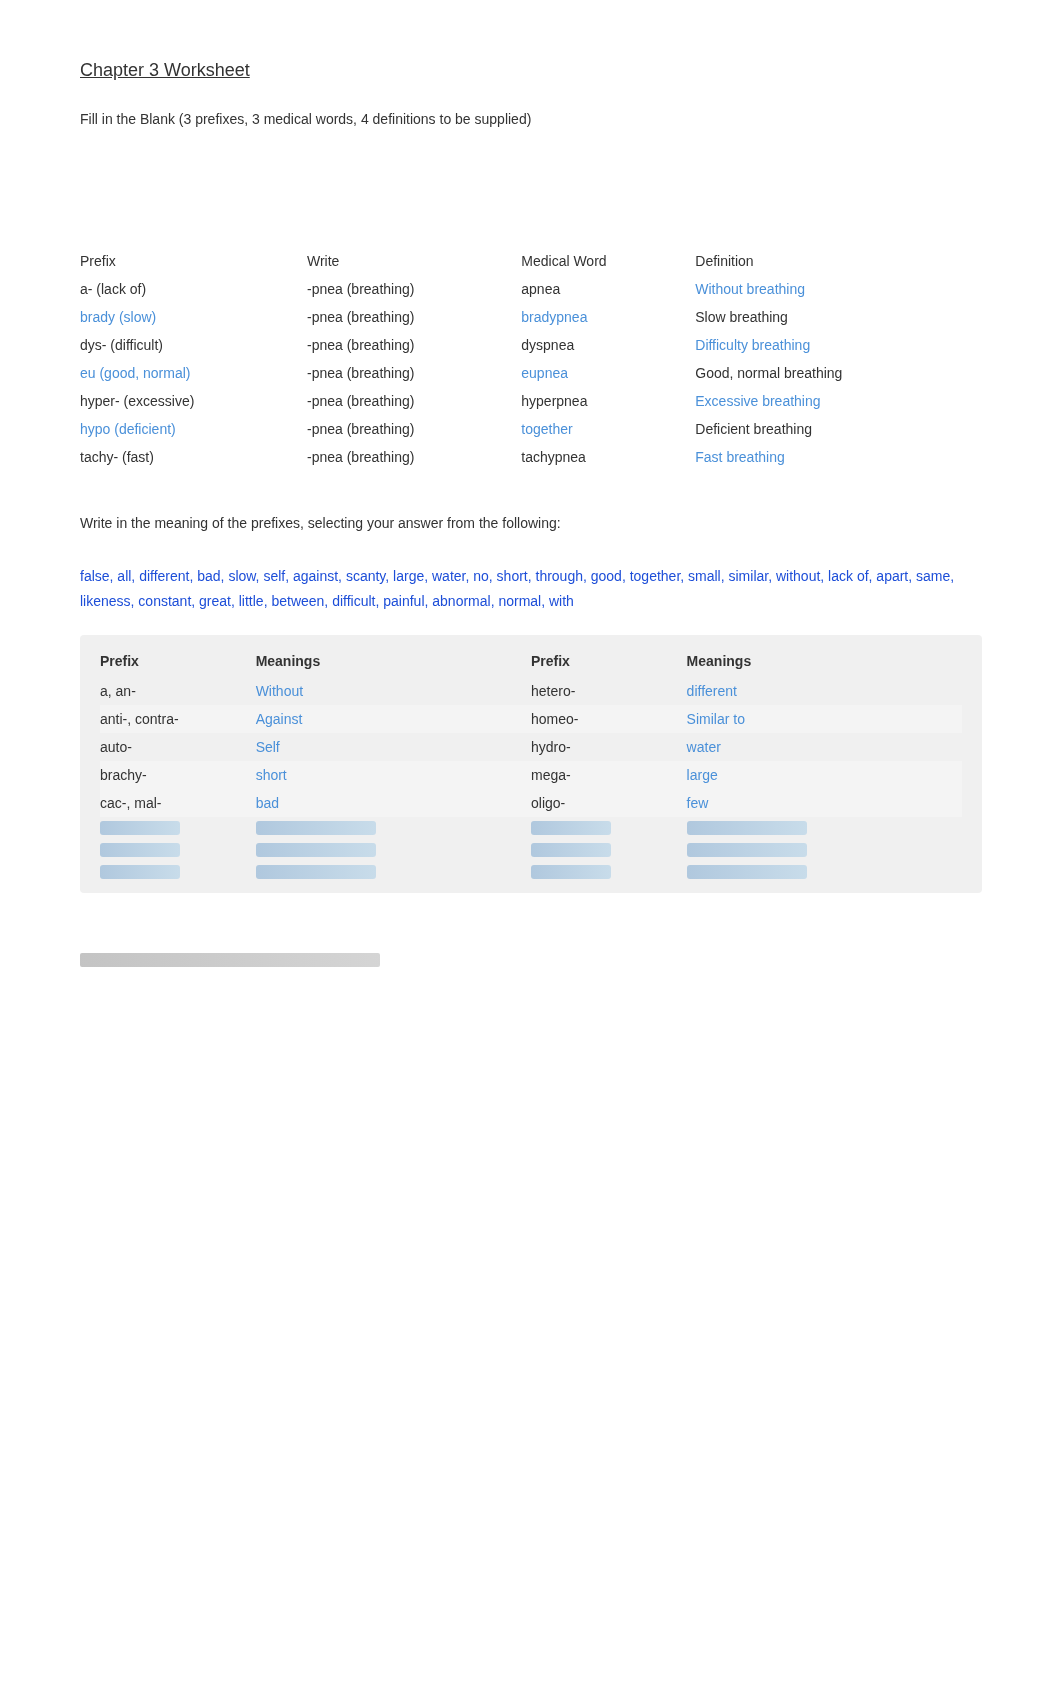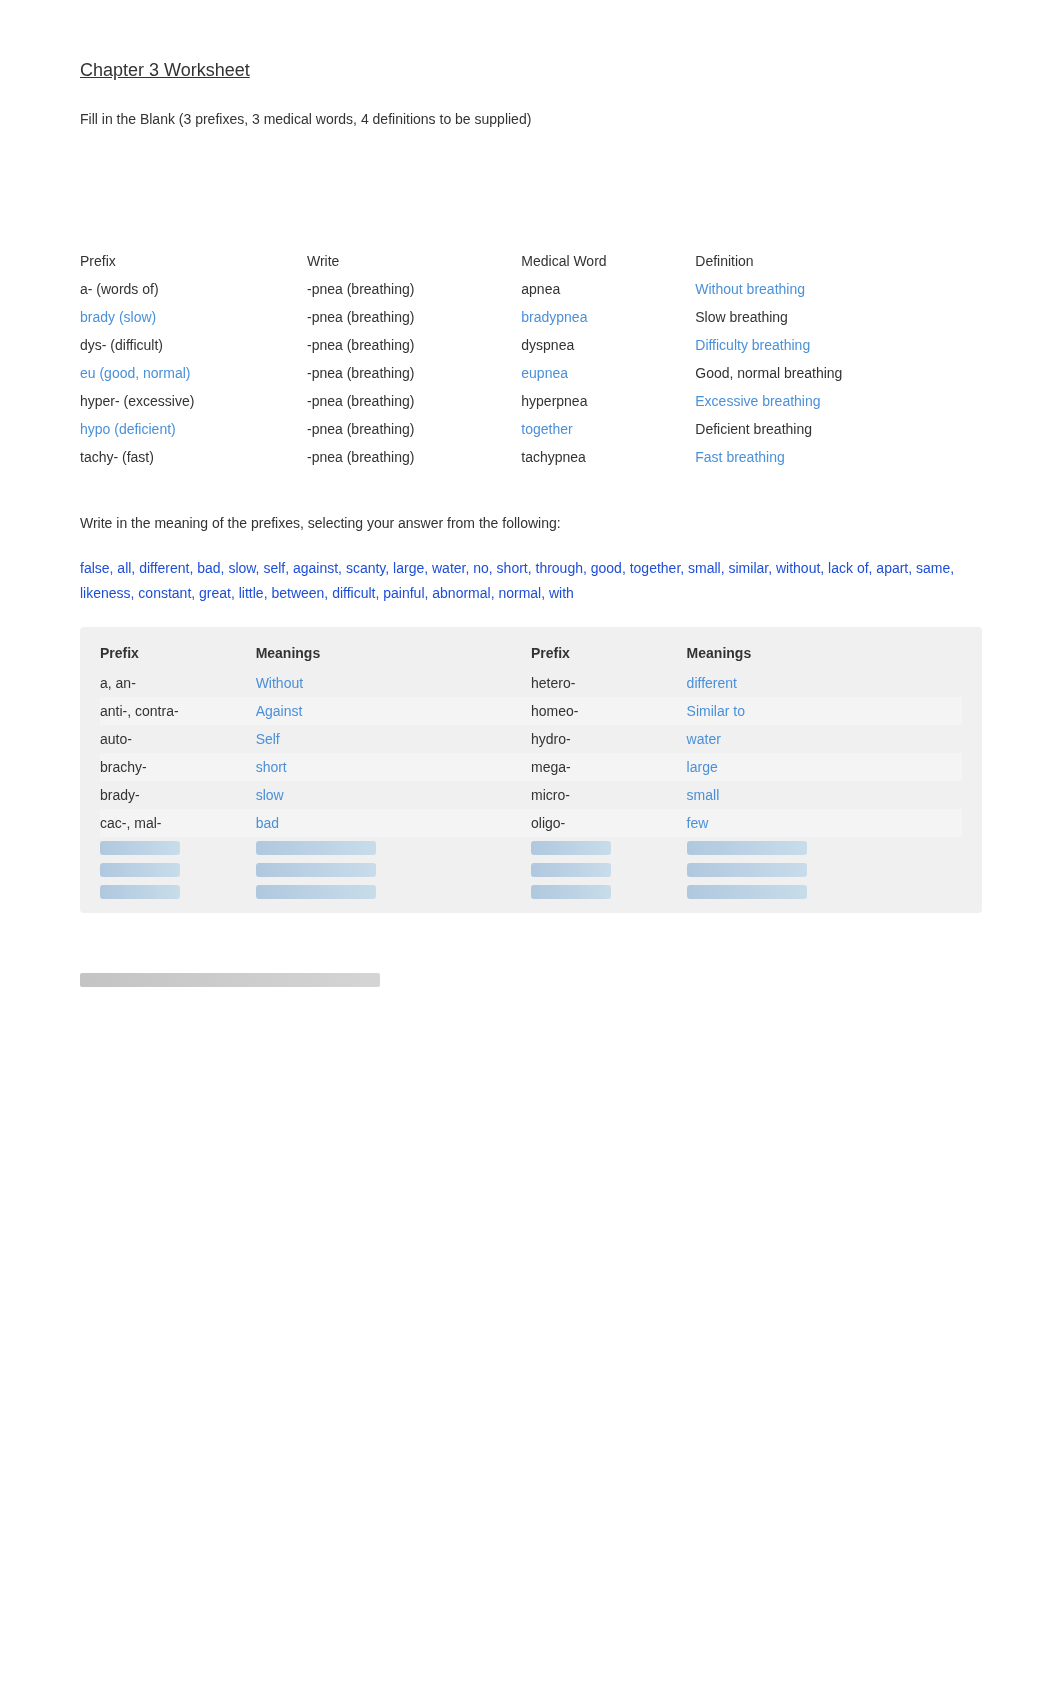--- a/index.html
+++ b/index.html
@@ -53,21 +53,21 @@
       padding: 6px 10px 6px 0;
       font-size: 14px;
       color: #333;
     }
 
     .blue-text {
       color: #4a90d9;
     }
 
     .write-section {
-      margin-bottom: 20px;
+      margin-bottom: 28px;
       font-size: 14px;
       line-height: 1.8;
     }
 
     .word-list {
       font-size: 14px;
       line-height: 1.8;
       color: #1d4ed8;
       margin-bottom: 20px;
     }
@@ -136,21 +136,21 @@
     <thead>
       <tr>
         <th>Prefix</th>
         <th>Write</th>
         <th>Medical Word</th>
         <th>Definition</th>
       </tr>
     </thead>
     <tbody id="main-table-body">
     <tr>
-          <td>a- (words of)</td>
+          <td>a- (lack of)</td>
           <td>-pnea (breathing)</td>
           <td>apnea</td>
           <td><span class="blue-text">Without breathing</span></td>
         </tr>
         <tr>
           <td><span class="blue-text">brady (slow)</span></td>
           <td>-pnea (breathing)</td>
           <td><span class="blue-text">bradypnea</span></td>
           <td>Slow breathing</td>
         </tr>
@@ -222,26 +222,20 @@
           <td class="meaning-col"><span class="blue-text">Self</span></td>
           <td class="prefix-col">hydro-</td>
           <td class="meaning-col"><span class="blue-text">water</span></td>
         </tr>
         <tr style="background: rgba(255, 255, 255, 0.3);">
           <td class="prefix-col">brachy-</td>
           <td class="meaning-col"><span class="blue-text">short</span></td>
           <td class="prefix-col">mega-</td>
           <td class="meaning-col"><span class="blue-text">large</span></td>
         </tr>
-        <tr>
-          <td class="prefix-col">brady-</td>
-          <td class="meaning-col"><span class="blue-text">slow</span></td>
-          <td class="prefix-col">micro-</td>
-          <td class="meaning-col"><span class="blue-text">small</span></td>
-        </tr>
         <tr style="background: rgba(255, 255, 255, 0.3);">
           <td class="prefix-col">cac-, mal-</td>
           <td class="meaning-col"><span class="blue-text">bad</span></td>
           <td class="prefix-col">oligo-</td>
           <td class="meaning-col"><span class="blue-text">few</span></td>
         </tr>
         <tr>
           <td style="padding: 4px 10px 4px 0px;">
             <div style="height: 14px; border-radius: 3px; background: linear-gradient(to right, rgb(176, 200, 222), rgb(200, 220, 234)); width: 80px;"></div>
           </td>

